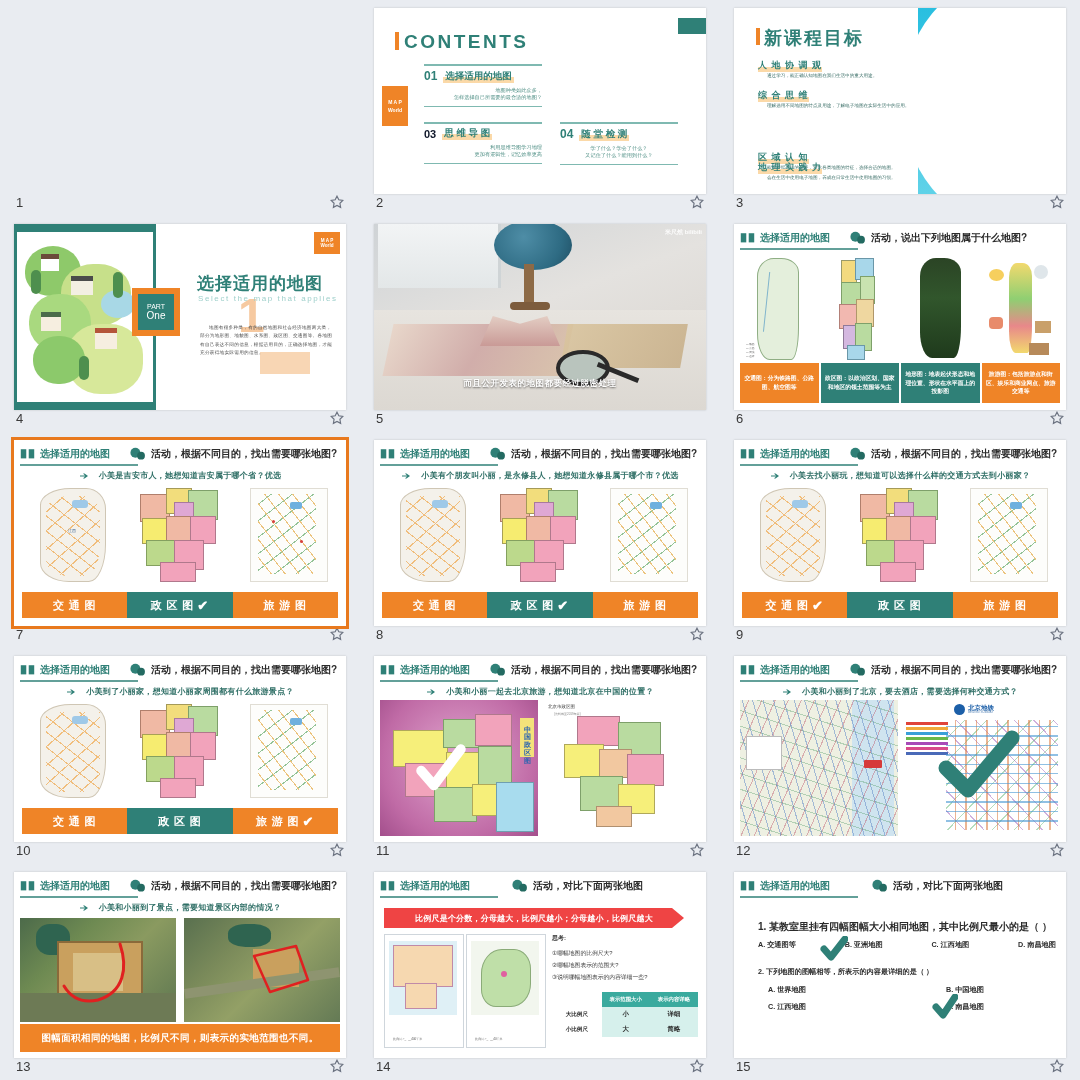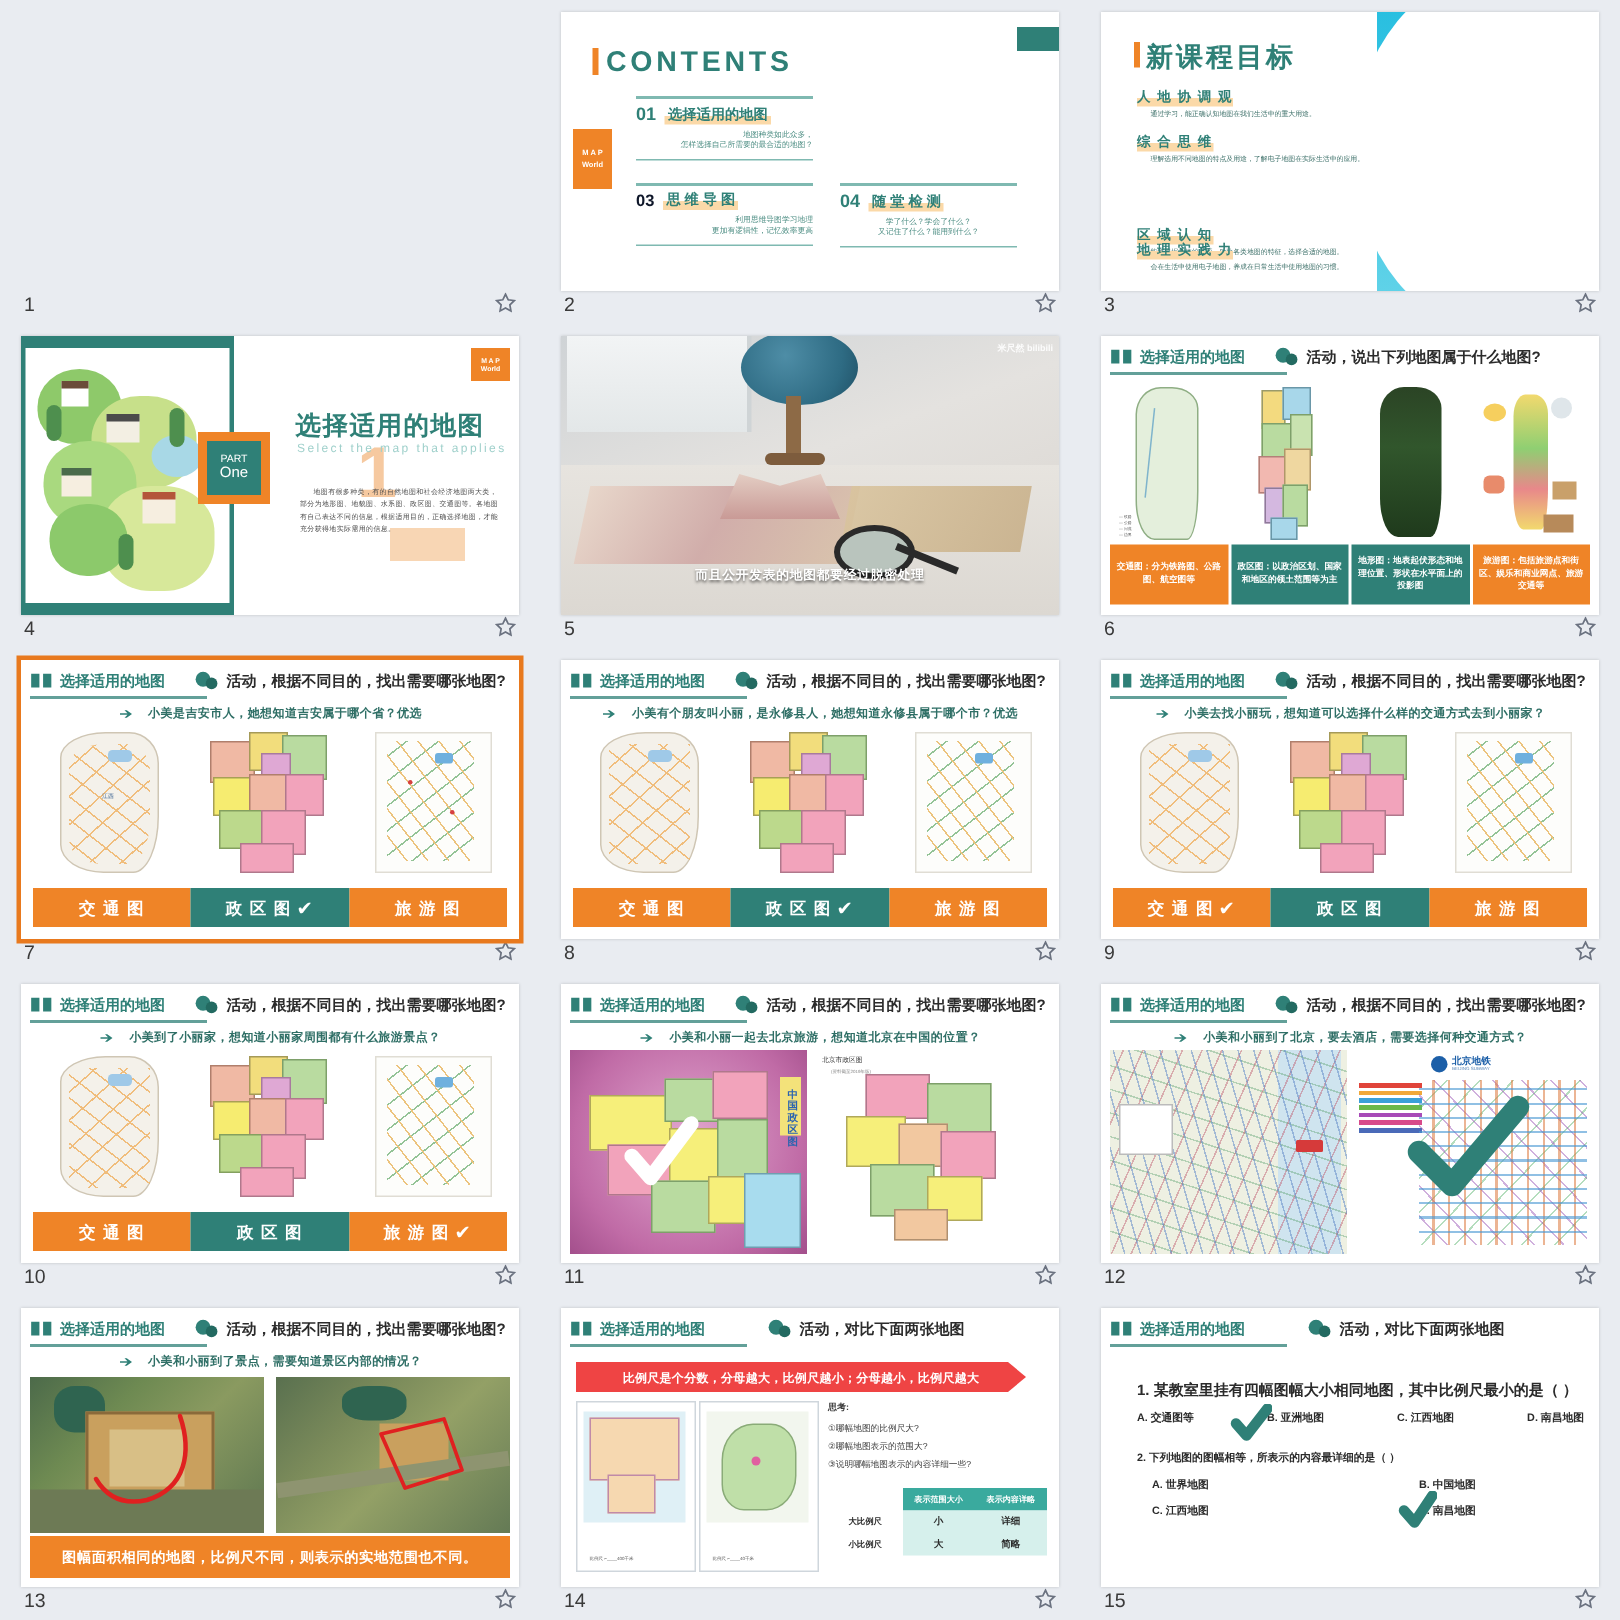--- a/index.html
+++ b/index.html
@@ -55,21 +55,21 @@
     display:flex;align-items:center;justify-content:center;gap:6px;
     font-size:8px;color:#2f6f66;font-weight:bold;letter-spacing:.3px;
   }
   .hand{width:14px;height:10px;flex:0 0 auto;}
 
   .mapsrow{position:absolute;top:44px;left:8px;right:8px;height:100px;display:flex;gap:8px;}
   .mapbox{flex:1;position:relative;overflow:hidden;border-radius:2px;}
 
   .answers{position:absolute;left:8px;right:8px;bottom:8px;height:26px;display:flex;}
   .ans{flex:1;display:flex;align-items:center;justify-content:center;gap:3px;
-       font-size:11px;font-weight:bold;color:#ffffff;letter-spacing:1px;}
+       font-size:11px;font-weight:bold;color:#ffffff;letter-spacing:1px;font-family:Liberation Serif, serif;}
   .ans.o{background:#ef8427;}
   .ans.g{background:#2f8077;}
   .tick{font-size:13px;font-weight:bold;color:#fff;line-height:1;}
 </style>
 </head>
 <body>
 
 <div class="grid">
 
   <div class="cell">

